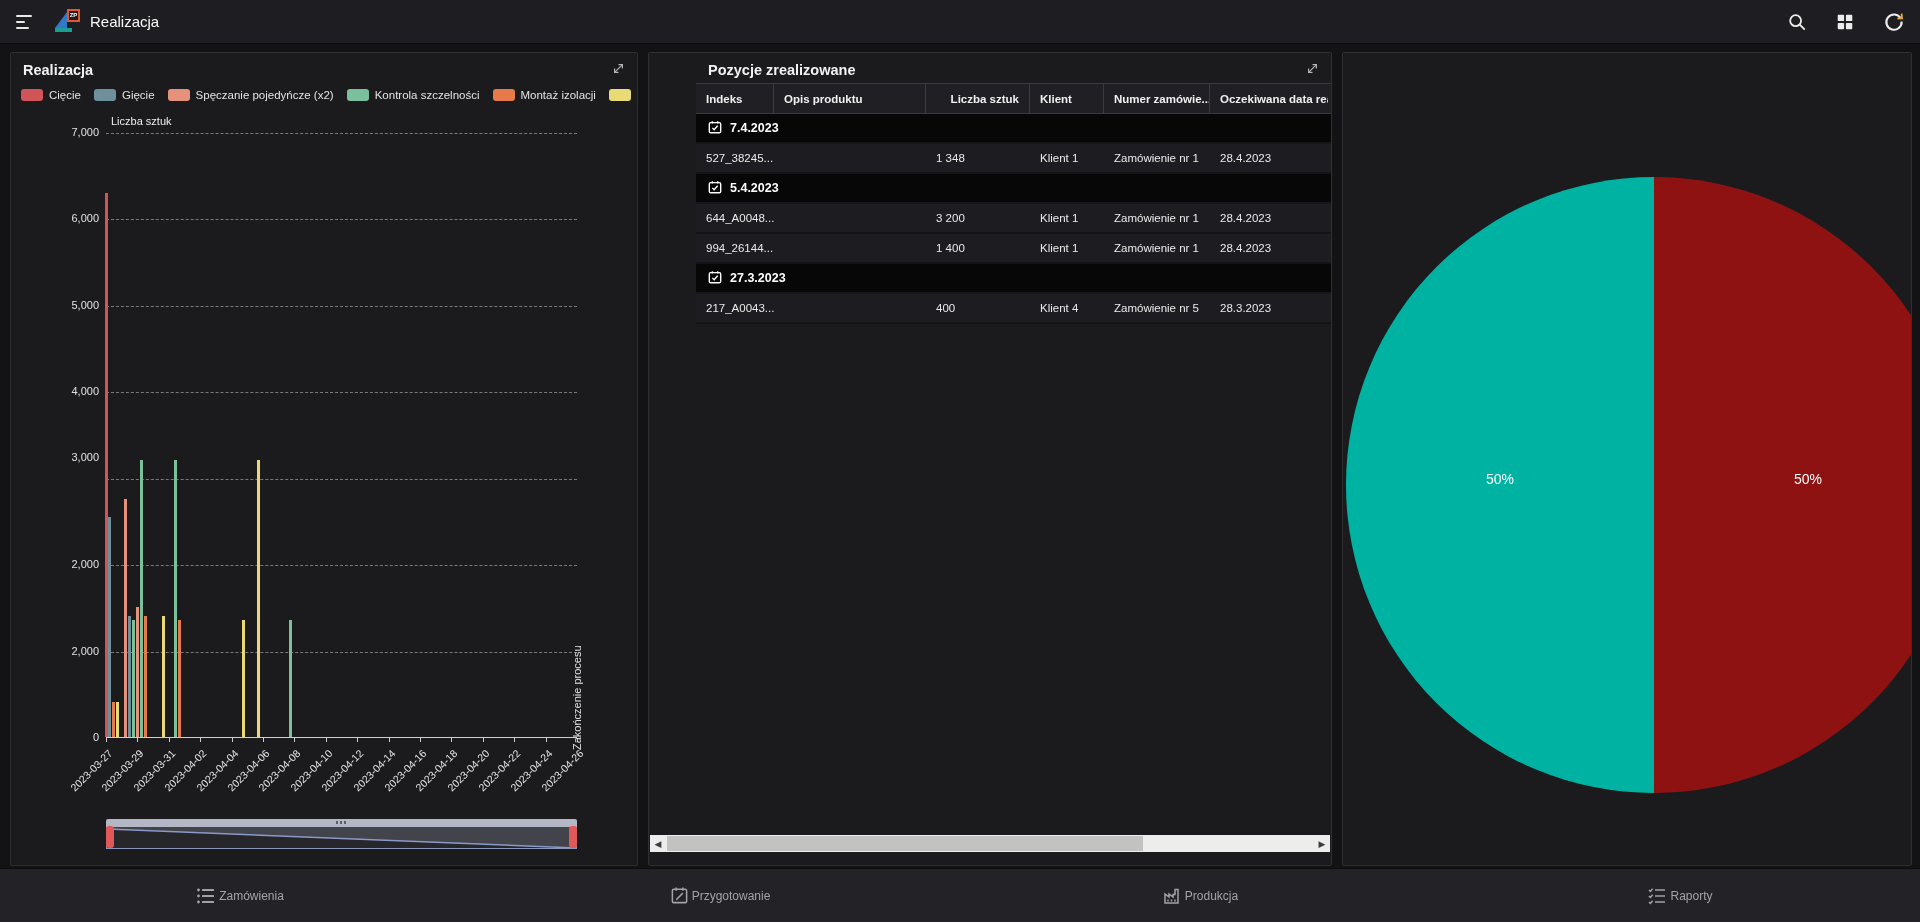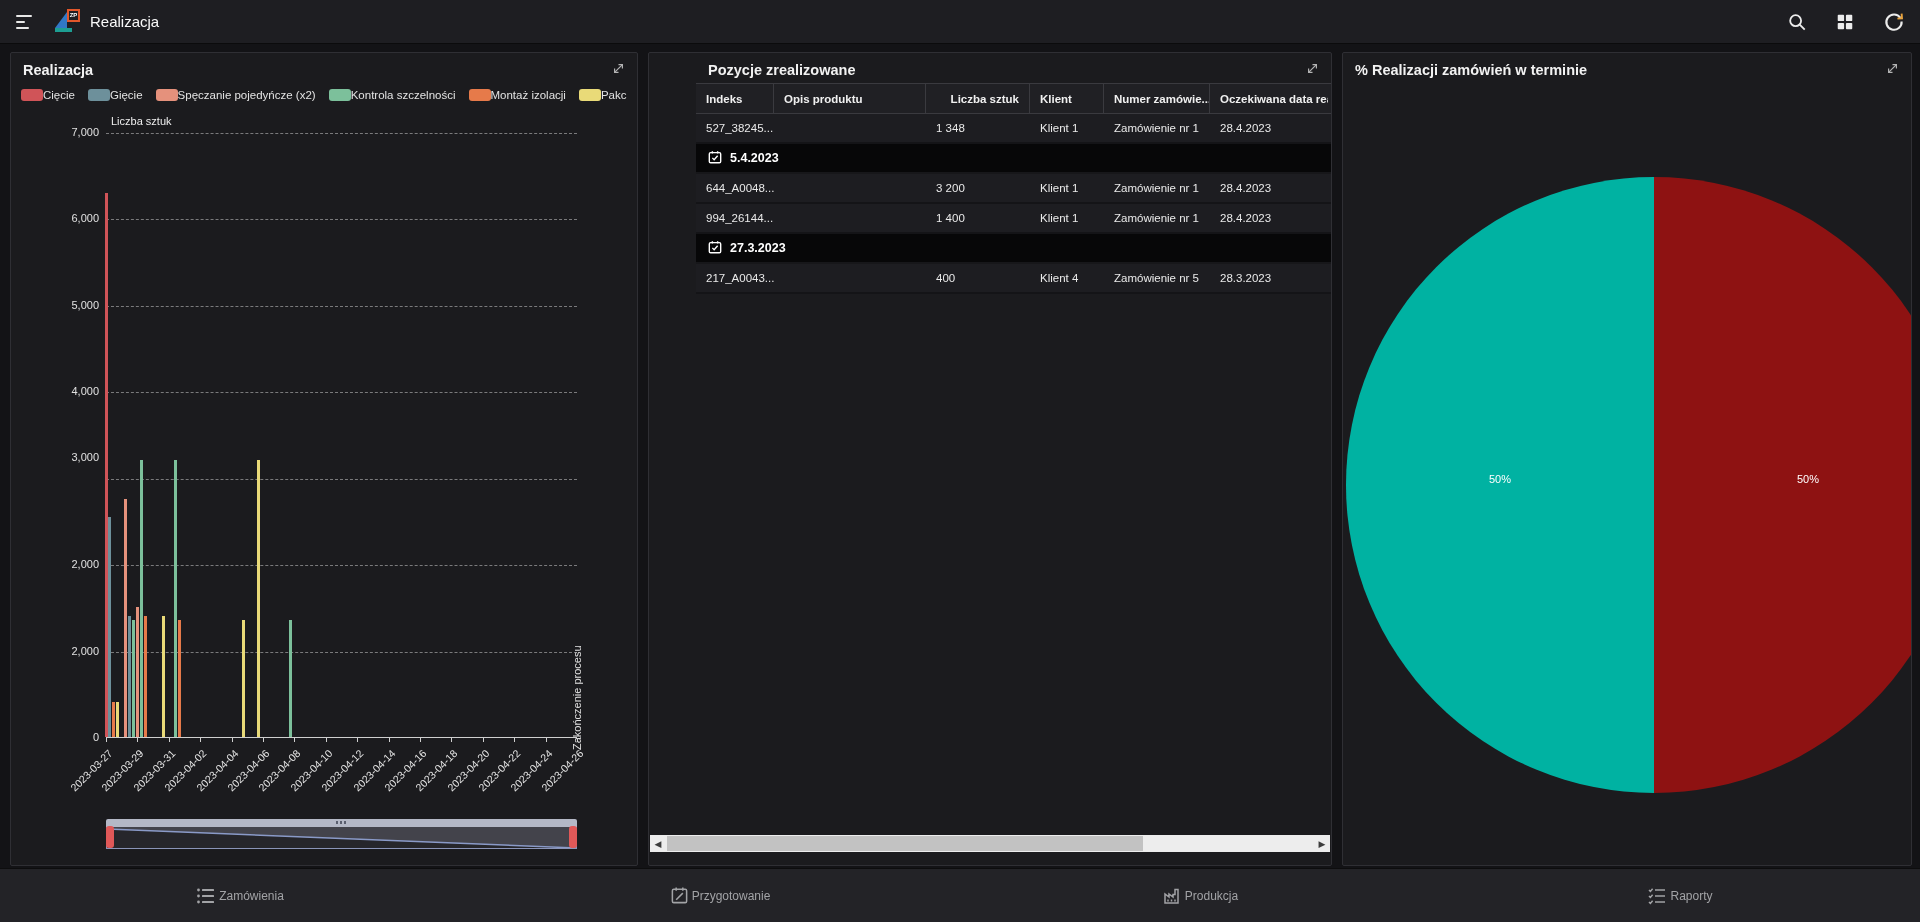--- a/index.html
+++ b/index.html
@@ -23,21 +23,21 @@
   .panels { position:absolute; top:52px; left:10px; right:8px; bottom:56px; display:flex; gap:10px; }
   .panel { background:#1b1b1e; border:1px solid #2f2f34; border-radius:2px; position:relative; overflow:hidden; }
   .panel-left { width:628px; } .panel-mid { width:684px;padding-left:47px; } .panel-right { flex:1; }
   .panel-header { display:flex; justify-content:space-between; align-items:center; padding:8px 12px 4px 12px; height:30px; }
   .panel-title { font-weight:bold; font-size:14.5px; color:#f2f2f2; }
   .expand-btn { cursor:pointer; opacity:.85; }
 
   
   .legend { display:flex; align-items:center; gap:13px; padding:3px 10px 5px 10px; height:26px;
     font-size:11.5px; color:#e2e2e2; white-space:nowrap; overflow:hidden; }
-  .legend-item { display:flex; align-items:center; flex:0 0 auto; cursor:pointer; }
+  .legend-item { display:flex; align-items:center; gap:6px; flex:0 0 auto; cursor:pointer; }
   .swatch { width:22px; height:12px; border-radius:3px; flex:0 0 auto; }
 
   .chart-region { position:absolute; left:0; right:0; top:56px; bottom:0; }
   .plot { position:absolute; left:95px; top:24px; width:471px; height:605px; border-bottom:1px solid #cfcfcf; }
   .gridline { position:absolute; left:0; width:100%; height:0; border-top:1px dashed rgba(255,255,255,.42); }
   .ytick { position:absolute; left:0; width:88px; text-align:right; font-size:11px; color:#e0e0e0; }
   .y-title { position:absolute; left:100px; top:6px; font-size:11px; color:#eeeeee; }
   .x-title-vert { position:absolute; left:572px; top:629px; transform:rotate(-90deg); transform-origin:left bottom;
     font-size:11px; color:#e0e0e0; white-space:nowrap; line-height:12px; }
   .bar { position:absolute; bottom:0; width:3px; }
@@ -67,21 +67,21 @@
     background:#1d1d21; font-size:11.5px; color:#eaeaea; border-bottom:2px solid #141417; cursor:pointer; }
   .data-row > div { padding:0 10px; white-space:nowrap; overflow:hidden; }
   .hscroll { position:absolute; left:1px; right:1px; bottom:13px; height:17px; background:#ededed; }
   .hs-arrow { position:absolute; top:0; width:16px; height:17px; display:flex; align-items:center; justify-content:center;
     color:#3c3c3c; font-size:9px; cursor:pointer; }
   .hs-arrow.left { left:0; } .hs-arrow.right { right:0; }
   .hs-thumb { position:absolute; left:17px; top:1px; bottom:1px; width:70%; background:#c2c2c2; cursor:grab; }
 
   
   .pie { position:absolute; left:3px; top:124px; width:616px; height:616px; border-radius:50%; }
-  .pie-label { position:absolute; transform:translate(-50%,-50%); font-size:11px; color:#fff; }
+  .pie-label { position:absolute; transform:translate(-50%,-50%); font-size:14px; color:#fff; }
 
   
   .bottomnav { position:absolute; left:0; right:0; bottom:0; height:54px; background:#232327;
     border-top:1px solid #0d0d0e; display:flex; }
   .nav-item { flex:1; display:flex; flex-direction:row; align-items:center; justify-content:center; gap:3px;
     color:#a2a3a6; font-size:12px; cursor:pointer; }
   .nav-item svg { display:block; }
 </style>
 </head>
 <body>
@@ -267,20 +267,29 @@
     </div>
     <div class="tbl-header" id="tbl-header">
         <div>Indeks</div>
         <div>Opis produktu</div>
         <div class="num">Liczba sztuk</div>
         <div>Klient</div>
         <div>Numer zamówie...</div>
         <div>Oczekiwana data rea</div>
       </div>
     <div id="tbl-body">
+        <div class="group-row">
+          <span><svg width="14" height="14" viewBox="0 0 16 16">
+              <rect x="1.5" y="3" width="13" height="11.5" rx="1.5" fill="none" stroke="#fff" stroke-width="1.6"></rect>
+              <line x1="5" y1="1.5" x2="5" y2="4" stroke="#fff" stroke-width="1.6"></line>
+              <line x1="11" y1="1.5" x2="11" y2="4" stroke="#fff" stroke-width="1.6"></line>
+              <polyline points="5,9 7,11 11,6.5" fill="none" stroke="#fff" stroke-width="1.6"></polyline>
+            </svg></span>
+          <span>7.4.2023</span>
+        </div>
         <div class="data-row">
           <div>527_38245...</div>
           <div></div>
           <div>1 348</div>
           <div>Klient 1</div>
           <div>Zamówienie nr 1</div>
           <div>28.4.2023</div>
         </div>
         <div class="group-row">
           <span><svg width="14" height="14" viewBox="0 0 16 16">
@@ -326,30 +335,20 @@
         </div>
       </div>
     <div class="hscroll">
       <div class="hs-arrow left">◀</div>
       <div class="hs-thumb"></div>
       <div class="hs-arrow right">▶</div>
     </div>
   </section>
 
   <section class="panel panel-right">
-    <div class="panel-header">
-      <div class="panel-title">% Realizacji zamówień w terminie</div>
-      <div class="expand-btn">
-        <svg width="13" height="13" viewBox="0 0 20 20">
-            <line x1="4" y1="16" x2="16" y2="4" stroke="#cfcfcf" stroke-width="1.8"></line>
-            <polyline points="10,4 16,4 16,10" fill="none" stroke="#cfcfcf" stroke-width="1.8"></polyline>
-            <polyline points="4,10 4,16 10,16" fill="none" stroke="#cfcfcf" stroke-width="1.8"></polyline>
-          </svg>
-      </div>
-    </div>
     <div class="pie" id="pie" style="background: conic-gradient(rgb(142, 18, 18) 0deg, rgb(142, 18, 18) 180deg, rgb(0, 178, 162) 180deg, rgb(0, 178, 162) 360deg);">
         <div class="pie-label" style="left: 25%; top: 49%;">50%</div>
         <div class="pie-label" style="left: 75%; top: 49%;">50%</div>
       </div>
   </section>
 
 </main>
 
 <nav class="bottomnav" id="bottom-nav">
     <div class="nav-item">

